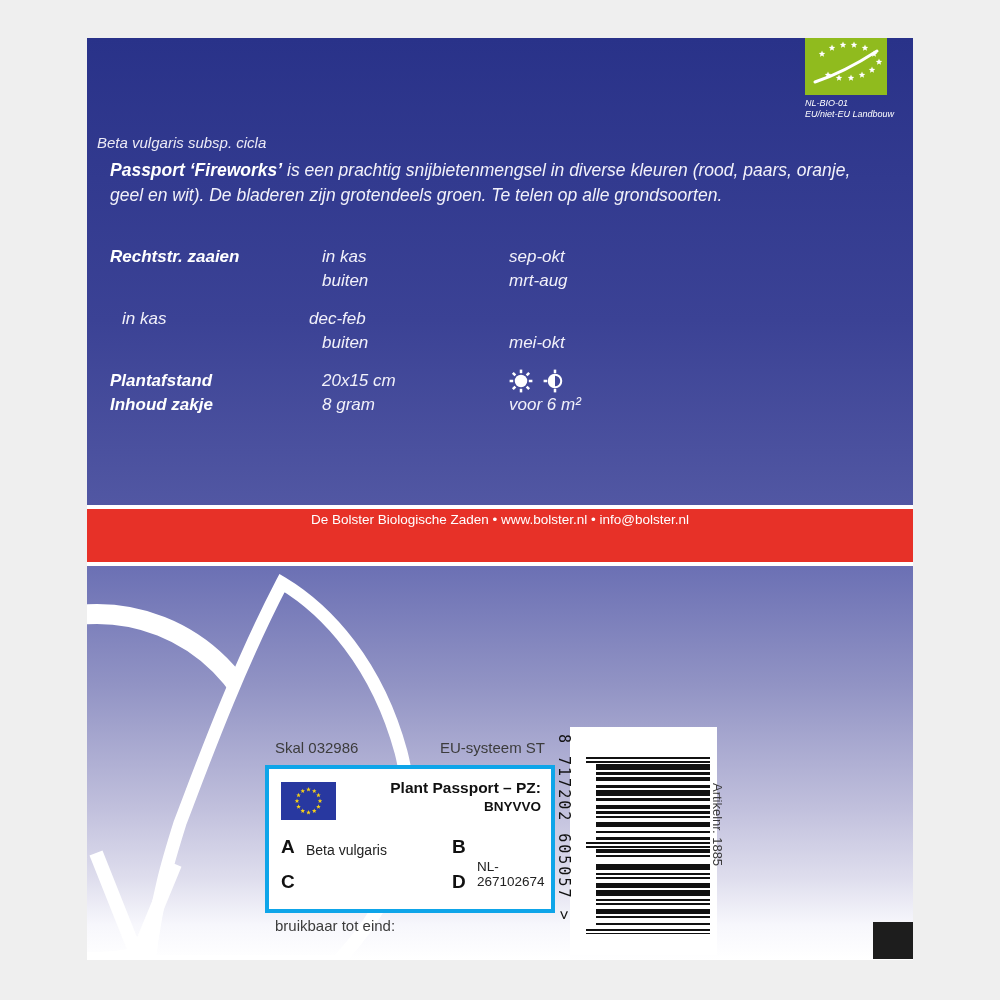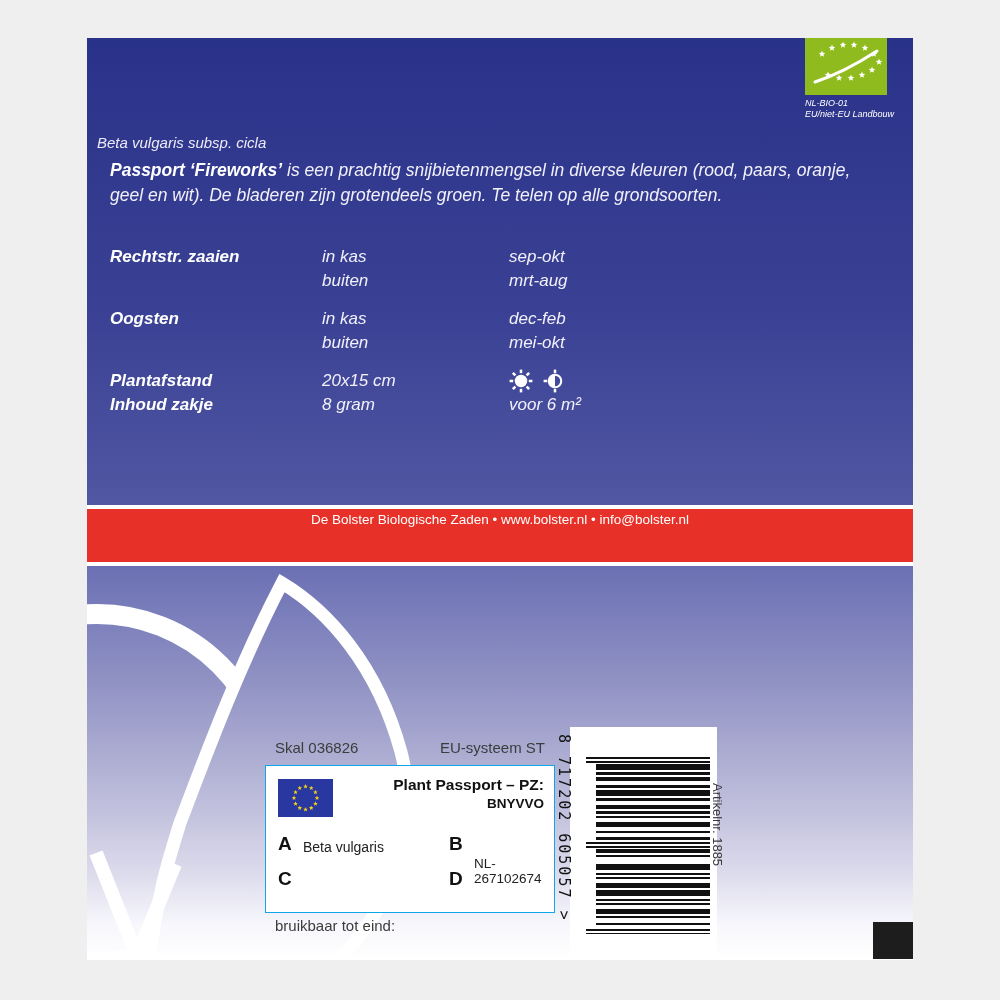--- a/index.html
+++ b/index.html
@@ -35,21 +35,21 @@
   .tcol3{flex:1;}
   .suns{display:flex;gap:10px;align-items:center;height:24px;}
 
   
   .bottom-section{position:absolute;left:0;top:528px;width:826px;height:394px;}
   .bottom-section svg.artwork{position:absolute;left:0;top:0;}
 
   .skal{position:absolute;left:188px;top:173px;font-size:15px;color:#3c3c3c;}
   .eu-system{position:absolute;left:308px;top:173px;width:150px;text-align:right;font-size:15px;color:#3c3c3c;}
 
-  .passport{position:absolute;left:178px;top:199px;width:290px;height:148px;background:#fff;border:1px solid #0ea5e9;}
+  .passport{position:absolute;left:178px;top:199px;width:290px;height:148px;background:#fff;border:4px solid #0ea5e9;}
   .flag{position:absolute;left:12px;top:13px;}
   .pp-title{position:absolute;right:10px;top:10px;font-size:15.5px;font-weight:bold;color:#111;}
   .pp-code{position:absolute;right:10px;top:30px;font-size:13.5px;font-weight:bold;color:#111;}
   .pp-key{position:absolute;font-size:19px;font-weight:bold;color:#111;}
   .pp-val{position:absolute;font-size:14px;color:#222;}
   .bruikbaar{position:absolute;left:188px;top:351px;font-size:15px;color:#3c3c3c;}
 
   .barcode-box{position:absolute;left:483px;top:161px;width:147px;height:228px;background:#fff;}
   .bc-digits{position:absolute;left:3px;top:7px;transform:rotate(90deg);transform-origin:top left;
     font-family:"DejaVu Sans Mono",monospace;font-size:15px;letter-spacing:2px;color:#111;white-space:nowrap;}
@@ -101,21 +101,20 @@
           <div class="tcol1">Rechtstr. zaaien</div>
           <div class="tcol2">in kas</div>
           <div class="tcol3">sep-okt</div>
         </div>
         <div class="trow">
           <div class="tcol1"></div>
           <div class="tcol2">buiten</div>
           <div class="tcol3">mrt-aug</div>
         </div>
         <div class="trow gap">
-          <div class="tcol1">Oogsten</div>
           <div class="tcol2">in kas</div>
           <div class="tcol3">dec-feb</div>
         </div>
         <div class="trow">
           <div class="tcol1"></div>
           <div class="tcol2">buiten</div>
           <div class="tcol3">mei-okt</div>
         </div>
         <div class="trow gap">
           <div class="tcol1">Plantafstand</div>
@@ -172,21 +171,21 @@
             <stop offset="0.91" stop-color="#f7f7fc"></stop>
             <stop offset="1" stop-color="#ffffff"></stop>
           </linearGradient>
         </defs>
         <rect x="0" y="0" width="826" height="394" fill="url(#bgGrad)"></rect>
         <circle cx="10" cy="222" r="174" fill="none" stroke="#fff" stroke-width="20"></circle>
         <path d="M195,17 C148,107 110,213 93,257 C82,292 70,330 62,396 L250,396 C318,325 331,252 314,186 C290,98 240,44 195,17 Z" fill="url(#bgGrad)" stroke="#fff" stroke-width="13" stroke-linejoin="miter"></path>
         <path d="M9,287 L50,390 M50,390 L88,298" fill="none" stroke="#fff" stroke-width="14"></path>
       </svg>
 
-      <div class="skal">Skal 036826</div>
+      <div class="skal">Skal 032986</div>
       <div class="eu-system">EU-systeem ST</div>
 
       <div class="passport">
         <svg class="flag" id="euFlag" width="55" height="38" viewBox="0 0 55 38">
           <rect x="0" y="0" width="55" height="38" fill="#2838a0"></rect>
         <polygon points="27.50,5.10 28.13,6.63 29.78,6.76 28.53,7.83 28.91,9.44 27.50,8.58 26.09,9.44 26.47,7.83 25.22,6.76 26.87,6.63" fill="#f7d117"></polygon>
             <polygon points="33.25,6.64 33.88,8.17 35.53,8.30 34.28,9.37 34.66,10.98 33.25,10.12 31.84,10.98 32.22,9.37 30.97,8.30 32.62,8.17" fill="#f7d117"></polygon>
             <polygon points="37.46,10.85 38.09,12.38 39.74,12.51 38.49,13.58 38.87,15.19 37.46,14.33 36.05,15.19 36.43,13.58 35.18,12.51 36.82,12.38" fill="#f7d117"></polygon>
             <polygon points="39.00,16.60 39.63,18.13 41.28,18.26 40.03,19.33 40.41,20.94 39.00,20.08 37.59,20.94 37.97,19.33 36.72,18.26 38.37,18.13" fill="#f7d117"></polygon>
             <polygon points="37.46,22.35 38.09,23.88 39.74,24.01 38.49,25.08 38.87,26.69 37.46,25.83 36.05,26.69 36.43,25.08 35.18,24.01 36.82,23.88" fill="#f7d117"></polygon>

